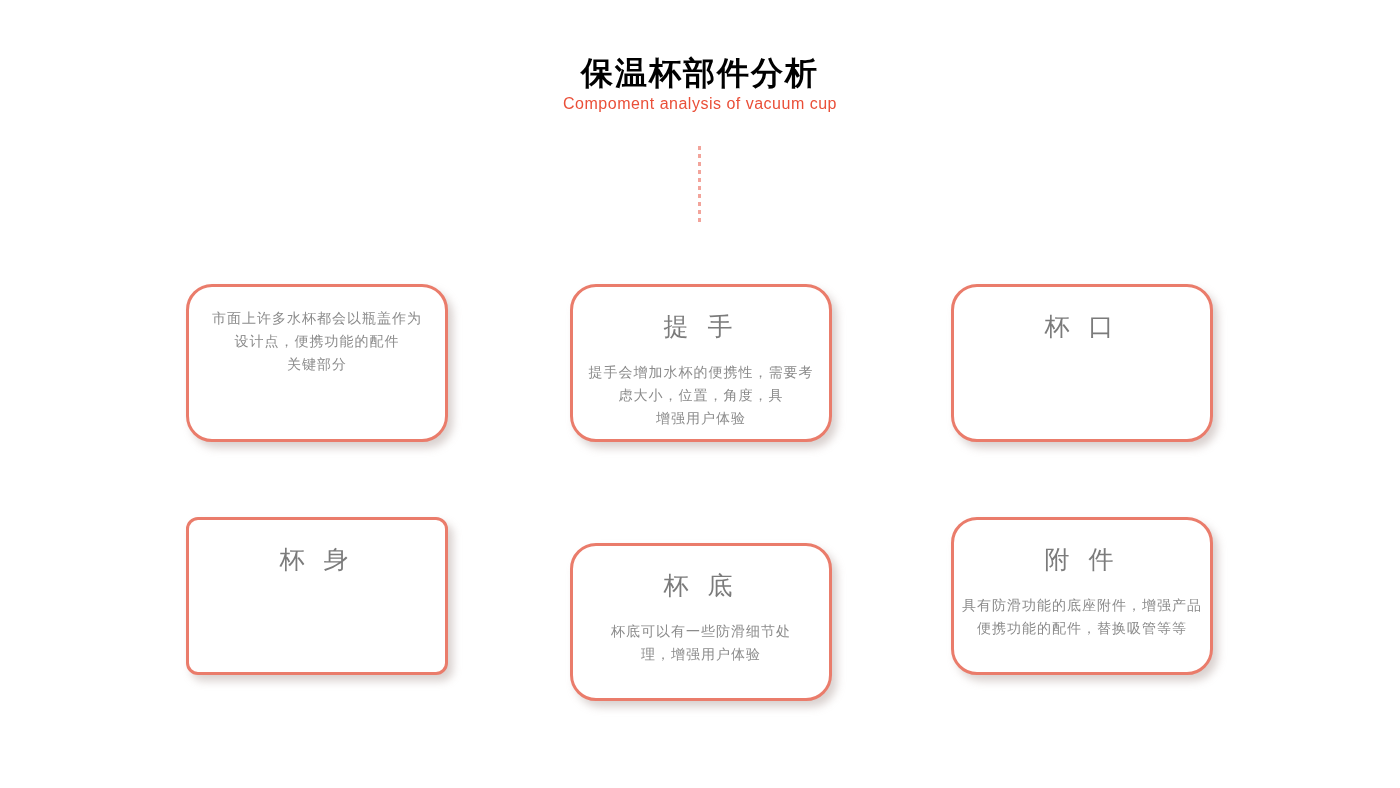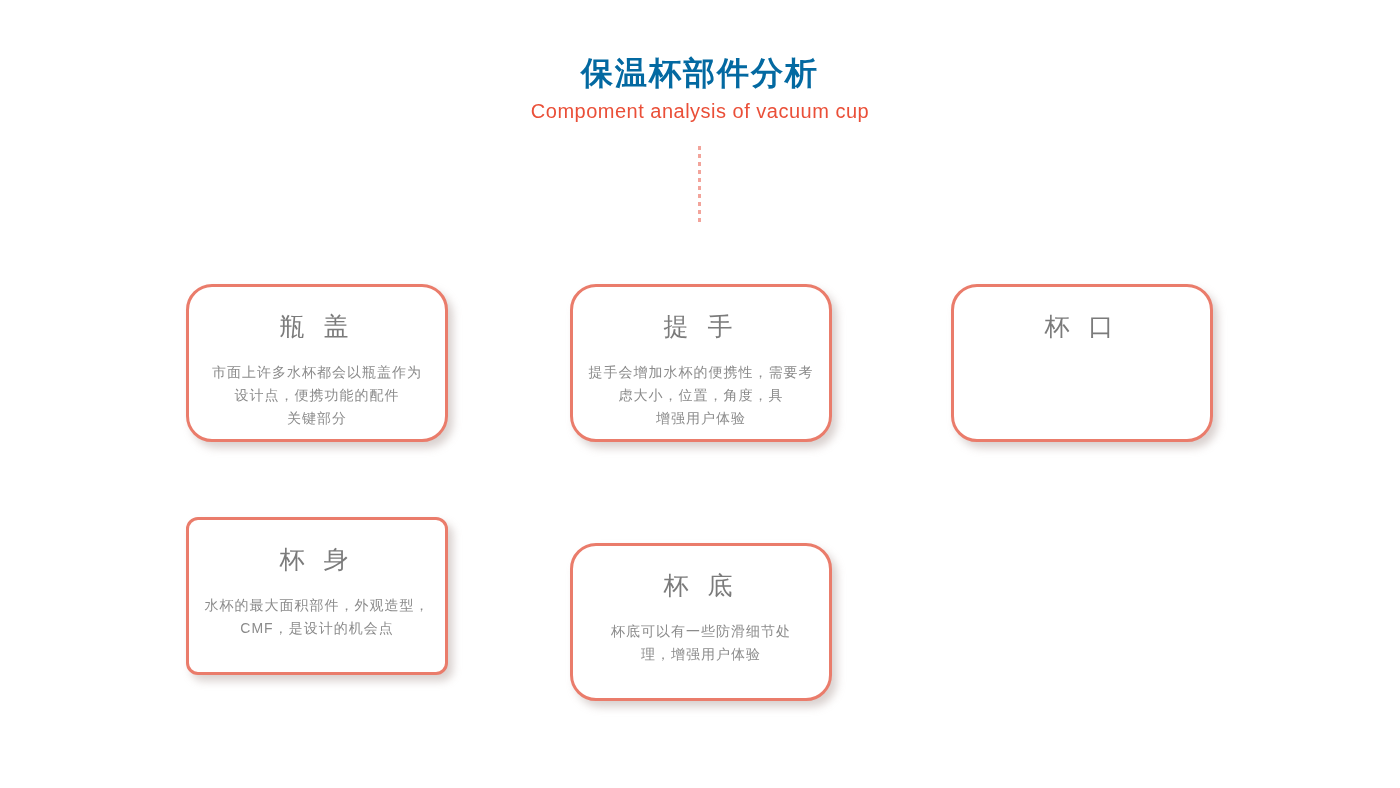--- a/index.html
+++ b/index.html
@@ -22,25 +22,24 @@
     top: 54px;
     left: 0;
     width: 100%;
     text-align: center;
   }
   .page-title {
     font-size: 32px;
     line-height: 38px;
     font-weight: 700;
     letter-spacing: 2px;
-    color: #0369a1;
+    color: #000000;
   }
   .page-subtitle {
-    margin-top: 7px;
-    font-size: 20px;
+    font-size: 16px;
     line-height: 24px;
     font-weight: 500;
     letter-spacing: 0.5px;
     color: #ea4f38;
   }
   .connector {
     position: absolute;
     left: 698px;
     top: 146px;
     width: 3px;
@@ -91,43 +90,45 @@
 <div class="stage">
 
   <div class="header">
     <div class="page-title">保温杯部件分析</div>
     <div class="page-subtitle">Compoment analysis of vacuum cup</div>
   </div>
 
   <div class="connector"></div>
 
   <div class="card pos-0">
-    <div class="card-title">瓶 盖</div>
     <div class="card-body">市面上许多水杯都会以瓶盖作为
 设计点，便携功能的配件
 关键部分</div>
   </div>
 
   <div class="card pos-1">
     <div class="card-title">提 手</div>
     <div class="card-body">提手会增加水杯的便携性，需要考
 虑大小，位置，角度，具
 增强用户体验</div>
   </div>
 
   <div class="card pos-2">
     <div class="card-title">杯 口</div>
   </div>
 
   <div class="card pos-3">
     <div class="card-title">杯 身</div>
-    <div class="card-body">水杯的最大面积部件，外观造型，
-CMF，是设计的机会点</div>
   </div>
 
   <div class="card pos-4">
     <div class="card-title">杯 底</div>
     <div class="card-body">杯底可以有一些防滑细节处
 理，增强用户体验</div>
   </div>
 
+  <div class="card pos-5">
+    <div class="card-title">附 件</div>
+    <div class="card-body">具有防滑功能的底座附件，增强产品
+便携功能的配件，替换吸管等等</div>
+  </div>
 
 </div>
 
 </body></html>

